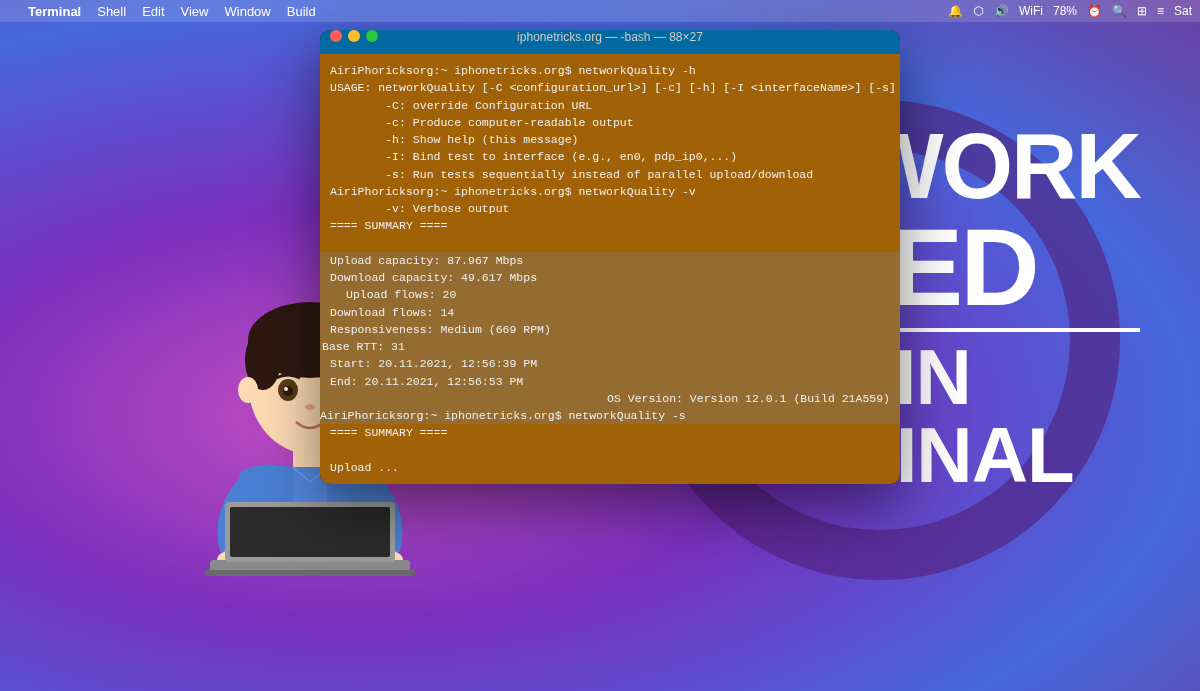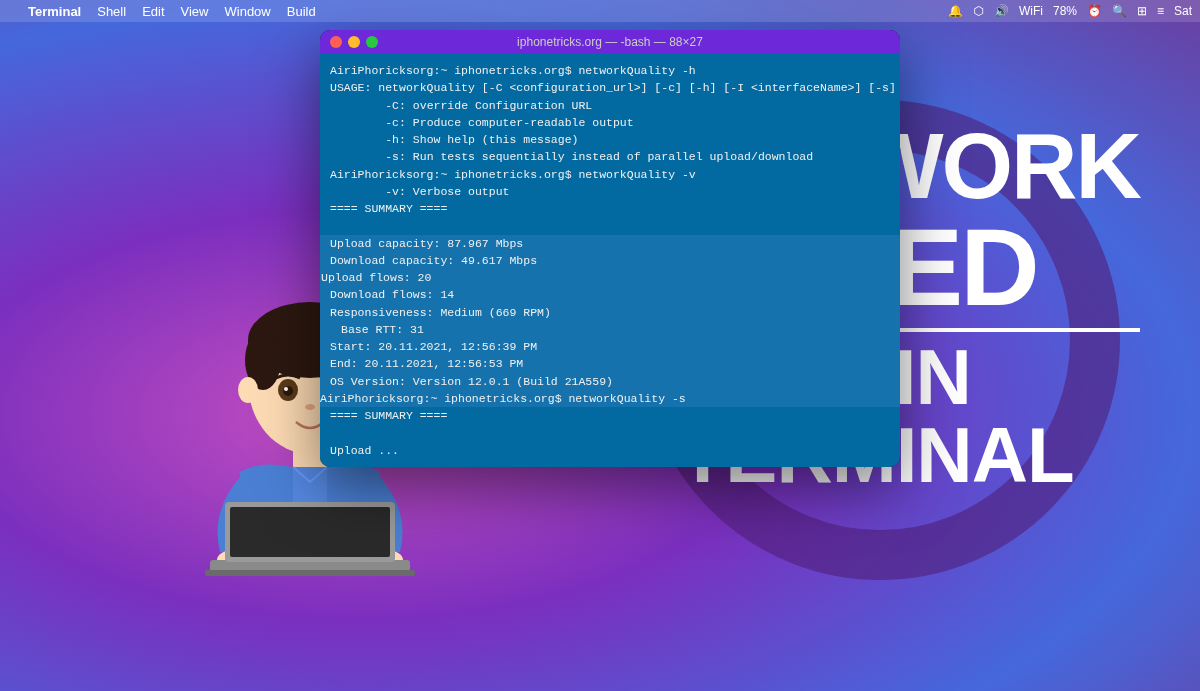--- a/index.html
+++ b/index.html
@@ -131,24 +131,24 @@
       left: 320px;
       width: 580px;
       background: rgba(0,0,0,0.85);
       border-radius: 10px;
       box-shadow: 0 20px 60px rgba(0,0,0,0.5);
       z-index: 30;
       overflow: hidden;
     }
 
     .terminal-titlebar {
-      background: #6d28d9;
+      background: #0369a1;
       height: 24px;
       display: flex;
-      align-items: center;
+      align-items: flex-start;
       padding: 0 10px;
       position: relative;
     }
 
     .traffic-lights {
       display: flex;
       gap: 6px;
     }
     .tl-btn {
       width: 12px;
@@ -167,21 +167,21 @@
       font-size: 12px;
       white-space: nowrap;
     }
 
     .terminal-body {
       padding: 8px 10px;
       font-family: 'Menlo', 'Monaco', 'Courier New', monospace;
       font-size: 11.5px;
       color: #f0f0f0;
       line-height: 1.5;
-      background: #0369a1;
+      background: #a16207;
     }
   </style>
 </head>
 <body>
 
 <div class="bg-gradient"></div>
 
 <div class="purple-circle"></div>
 
 <div class="menubar">
@@ -216,34 +216,35 @@
       <div class="tl-btn tl-max"></div>
     </div>
     <span class="terminal-title">iphonetricks.org — -bash — 88×27</span>
   </div>
   <div class="terminal-body" id="terminal-body">
   <span style="display: block; white-space: pre;">AiriPhoricksorg:~ iphonetricks.org$ networkQuality -h</span>
       <span style="display: block; white-space: pre;">USAGE: networkQuality [-C &lt;configuration_url&gt;] [-c] [-h] [-I &lt;interfaceName&gt;] [-s] [-v]</span>
       <span style="display: block; white-space: pre;">	-C: override Configuration URL</span>
       <span style="display: block; white-space: pre;">	-c: Produce computer-readable output</span>
       <span style="display: block; white-space: pre;">	-h: Show help (this message)</span>
+      <span style="display: block; white-space: pre;">	-I: Bind test to interface (e.g., en0, pdp_ip0,...)</span>
       <span style="display: block; white-space: pre;">	-s: Run tests sequentially instead of parallel upload/download</span>
       <span style="display: block; white-space: pre;">AiriPhoricksorg:~ iphonetricks.org$ networkQuality -v</span>
       <span style="display: block; white-space: pre;">	-v: Verbose output</span>
       <span style="display: block; white-space: pre;">==== SUMMARY ====</span>
       <span style="display: block; white-space: pre;">&nbsp;</span>
       <span style="display: block; white-space: pre; background: rgba(100, 150, 220, 0.2); margin-left: -10px; padding-left: 10px; margin-right: -10px; padding-right: 10px;">Upload capacity: 87.967 Mbps</span>
       <span style="display: block; white-space: pre; background: rgba(100, 150, 220, 0.2); margin-left: -10px; padding-left: 10px; margin-right: -10px; padding-right: 4px;">Download capacity: 49.617 Mbps</span>
-      <span style="display: block; white-space: pre; background: rgba(100, 150, 220, 0.2); margin-left: -10px; padding-left: 1px; margin-right: -10px; padding-right: 10px;">Upload flows: 20</span>
+      <span style="display: block; white-space: pre; background: rgba(100, 150, 220, 0.2); margin-left: -10px; padding-left: 26px; margin-right: -10px; padding-right: 10px;">Upload flows: 20</span>
       <span style="display: block; white-space: pre; background: rgba(100, 150, 220, 0.2); margin-left: -10px; padding-left: 10px; margin-right: -10px; padding-right: 10px;">Download flows: 14</span>
       <span style="display: block; white-space: pre; background: rgba(100, 150, 220, 0.2); margin-left: -10px; padding-left: 10px; margin-right: -10px; padding-right: 24px; font-family: Liberation Mono, monospace;">Responsiveness: Medium (669 RPM)</span>
-      <span style="display: block; white-space: pre; background: rgba(100, 150, 220, 0.2); margin-left: -10px; padding-left: 21px; margin-right: -10px; padding-right: 10px;">Base RTT: 31</span>
+      <span style="display: block; white-space: pre; background: rgba(100, 150, 220, 0.2); margin-left: -10px; padding-left: 2px; margin-right: -10px; padding-right: 10px;">Base RTT: 31</span>
       <span style="display: block; white-space: pre; background: rgba(100, 150, 220, 0.2); margin-left: -10px; padding-left: 10px; margin-right: -10px; padding-right: 4px;">Start: 20.11.2021, 12:56:39 PM</span>
       <span style="display: block; white-space: pre; background: rgba(100, 150, 220, 0.2); margin-left: -10px; padding-left: 10px; margin-right: -10px; padding-right: 28px;">End: 20.11.2021, 12:56:53 PM</span>
-      <span style="display: block; white-space: pre; background: rgba(100, 150, 220, 0.2); margin-left: -10px; padding-left: 10px; margin-right: -10px; padding-right: 10px;">OS Version: Version 12.0.1 (Build 21A559)</span>
+      <span style="display: block; white-space: pre; background: rgba(100, 150, 220, 0.2); margin-left: -10px; padding-left: 10px; margin-right: -10px; padding-right: 10px; text-align: right;">OS Version: Version 12.0.1 (Build 21A559)</span>
       <span style="display: block; white-space: pre; background: rgba(100, 150, 220, 0.2); margin-left: -10px; padding-left: 0; margin-right: -10px; padding-right: 10px;">AiriPhoricksorg:~ iphonetricks.org$ networkQuality -s</span>
       <span style="display: block; white-space: pre;">==== SUMMARY ====</span>
       <span style="display: block; white-space: pre;">&nbsp;</span>
       <span style="display: block; white-space: pre;">Upload ...</span>
     </div>
 </div>
 
 <div class="overlay-text">
   <span class="network">NETWORK</span>
   <span class="speed">SPEED</span>

